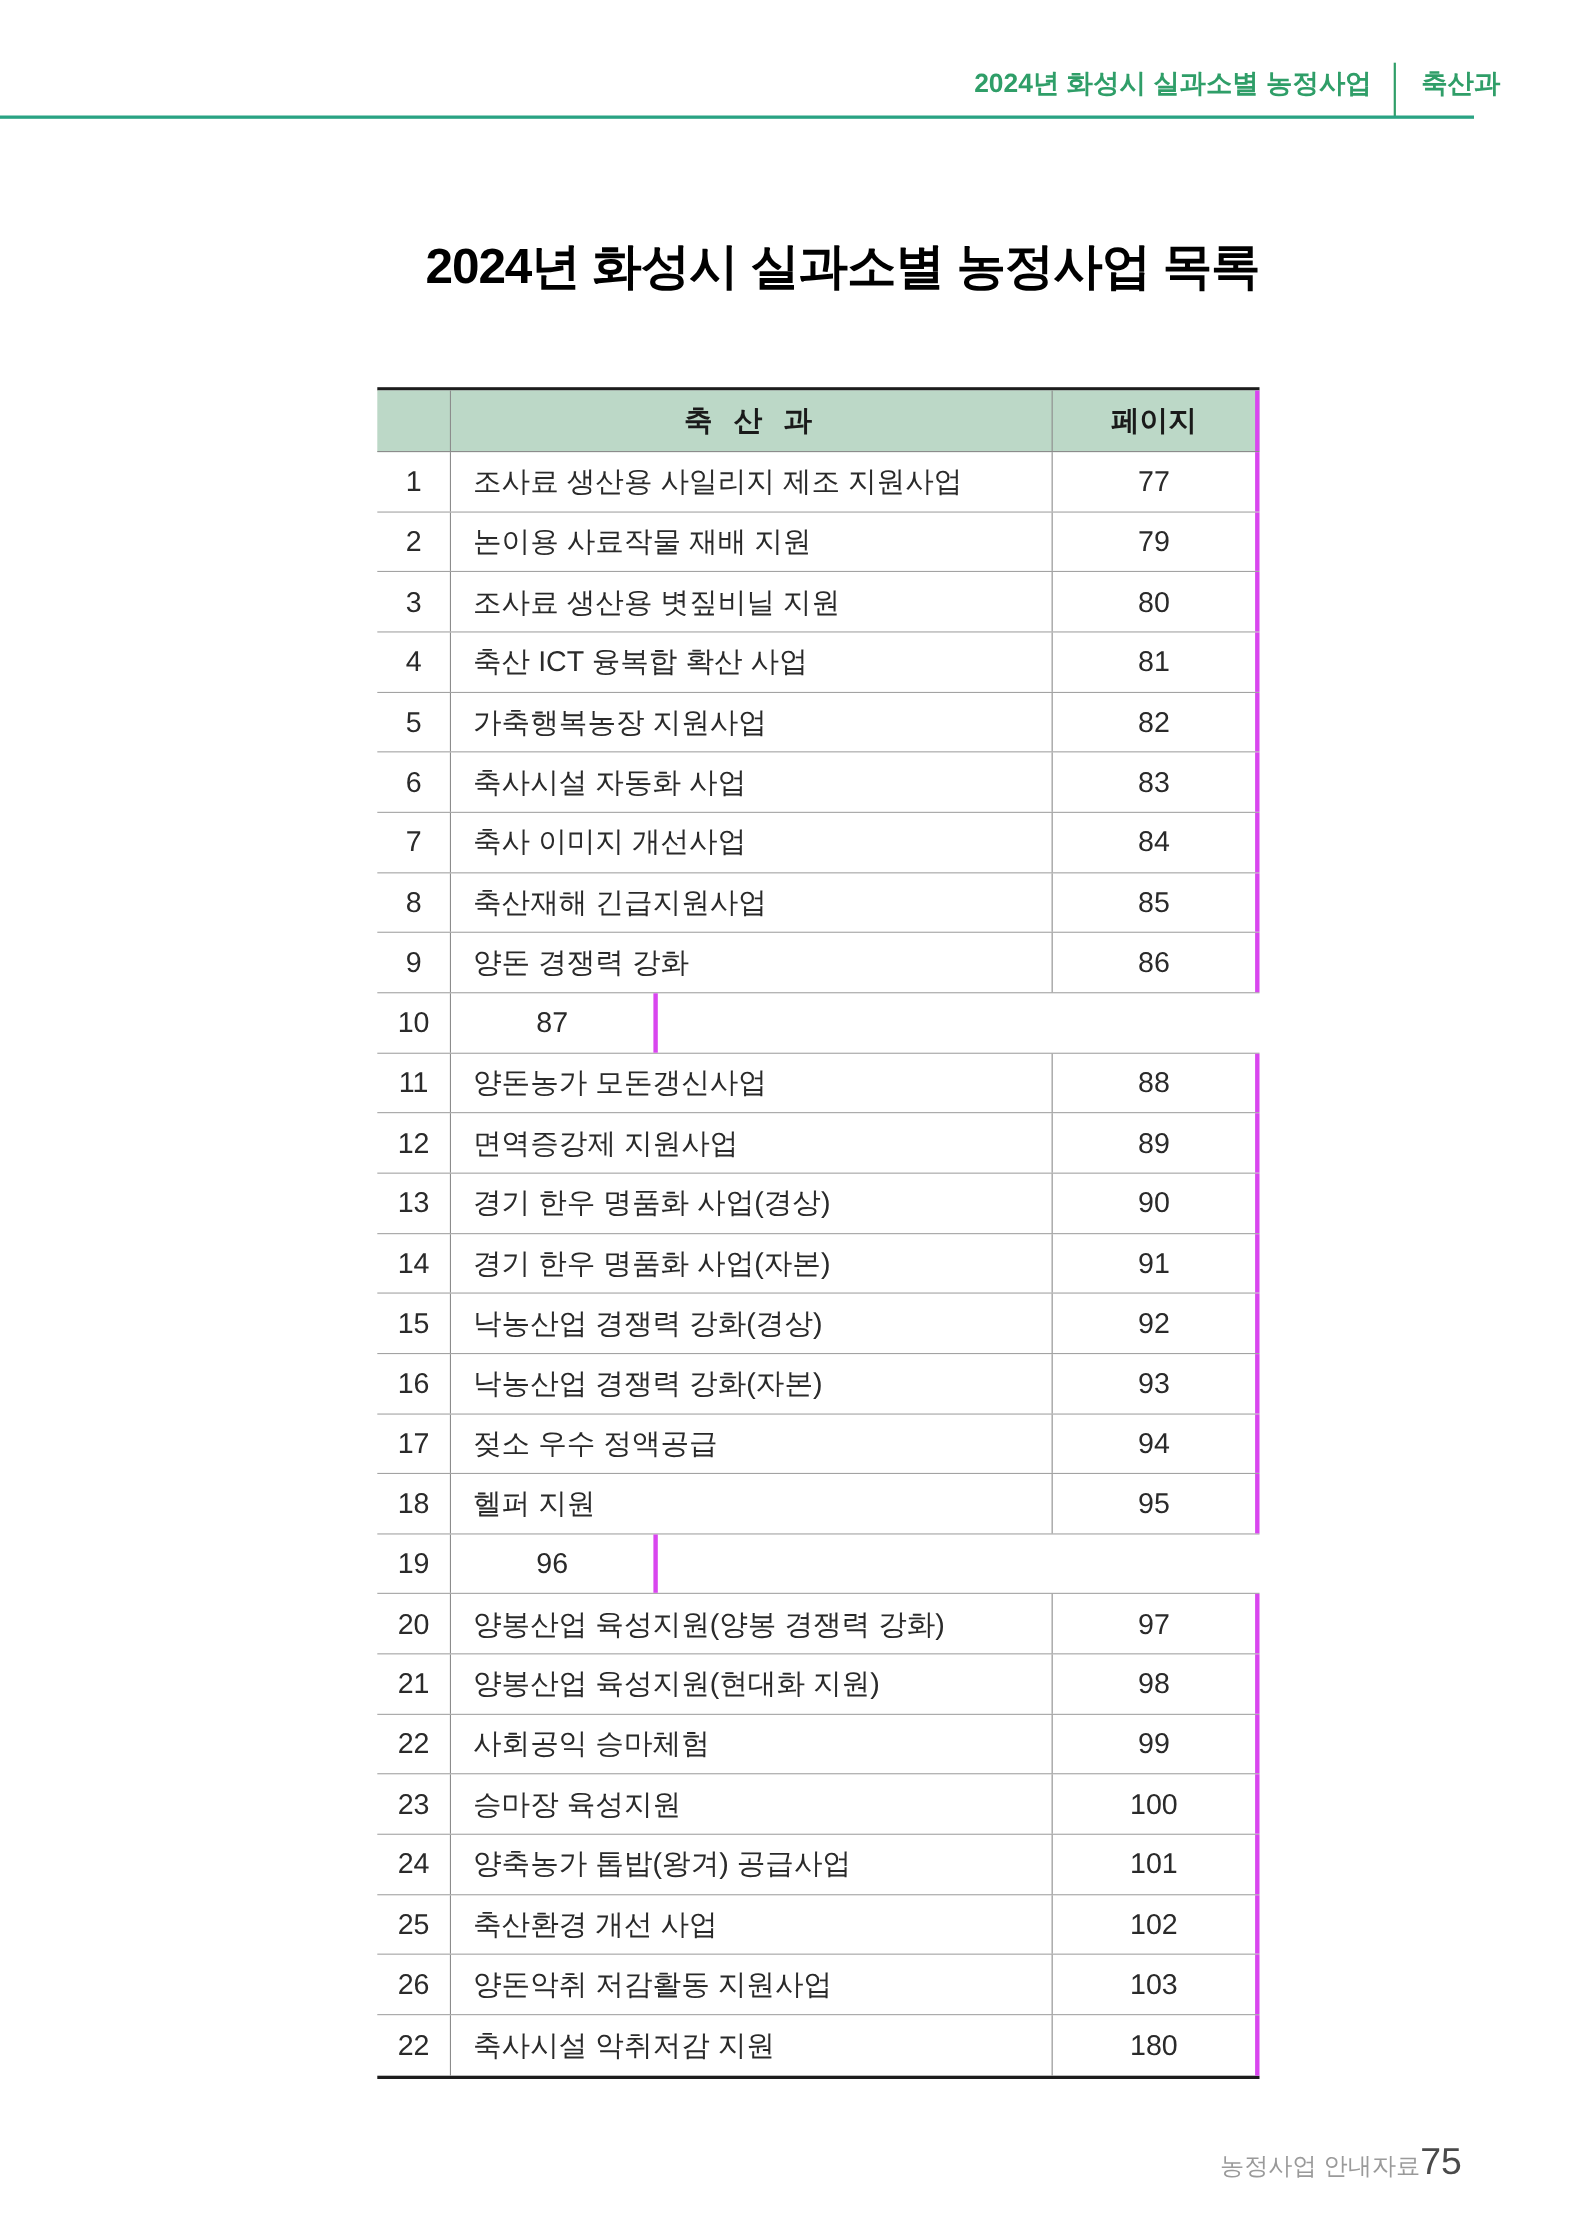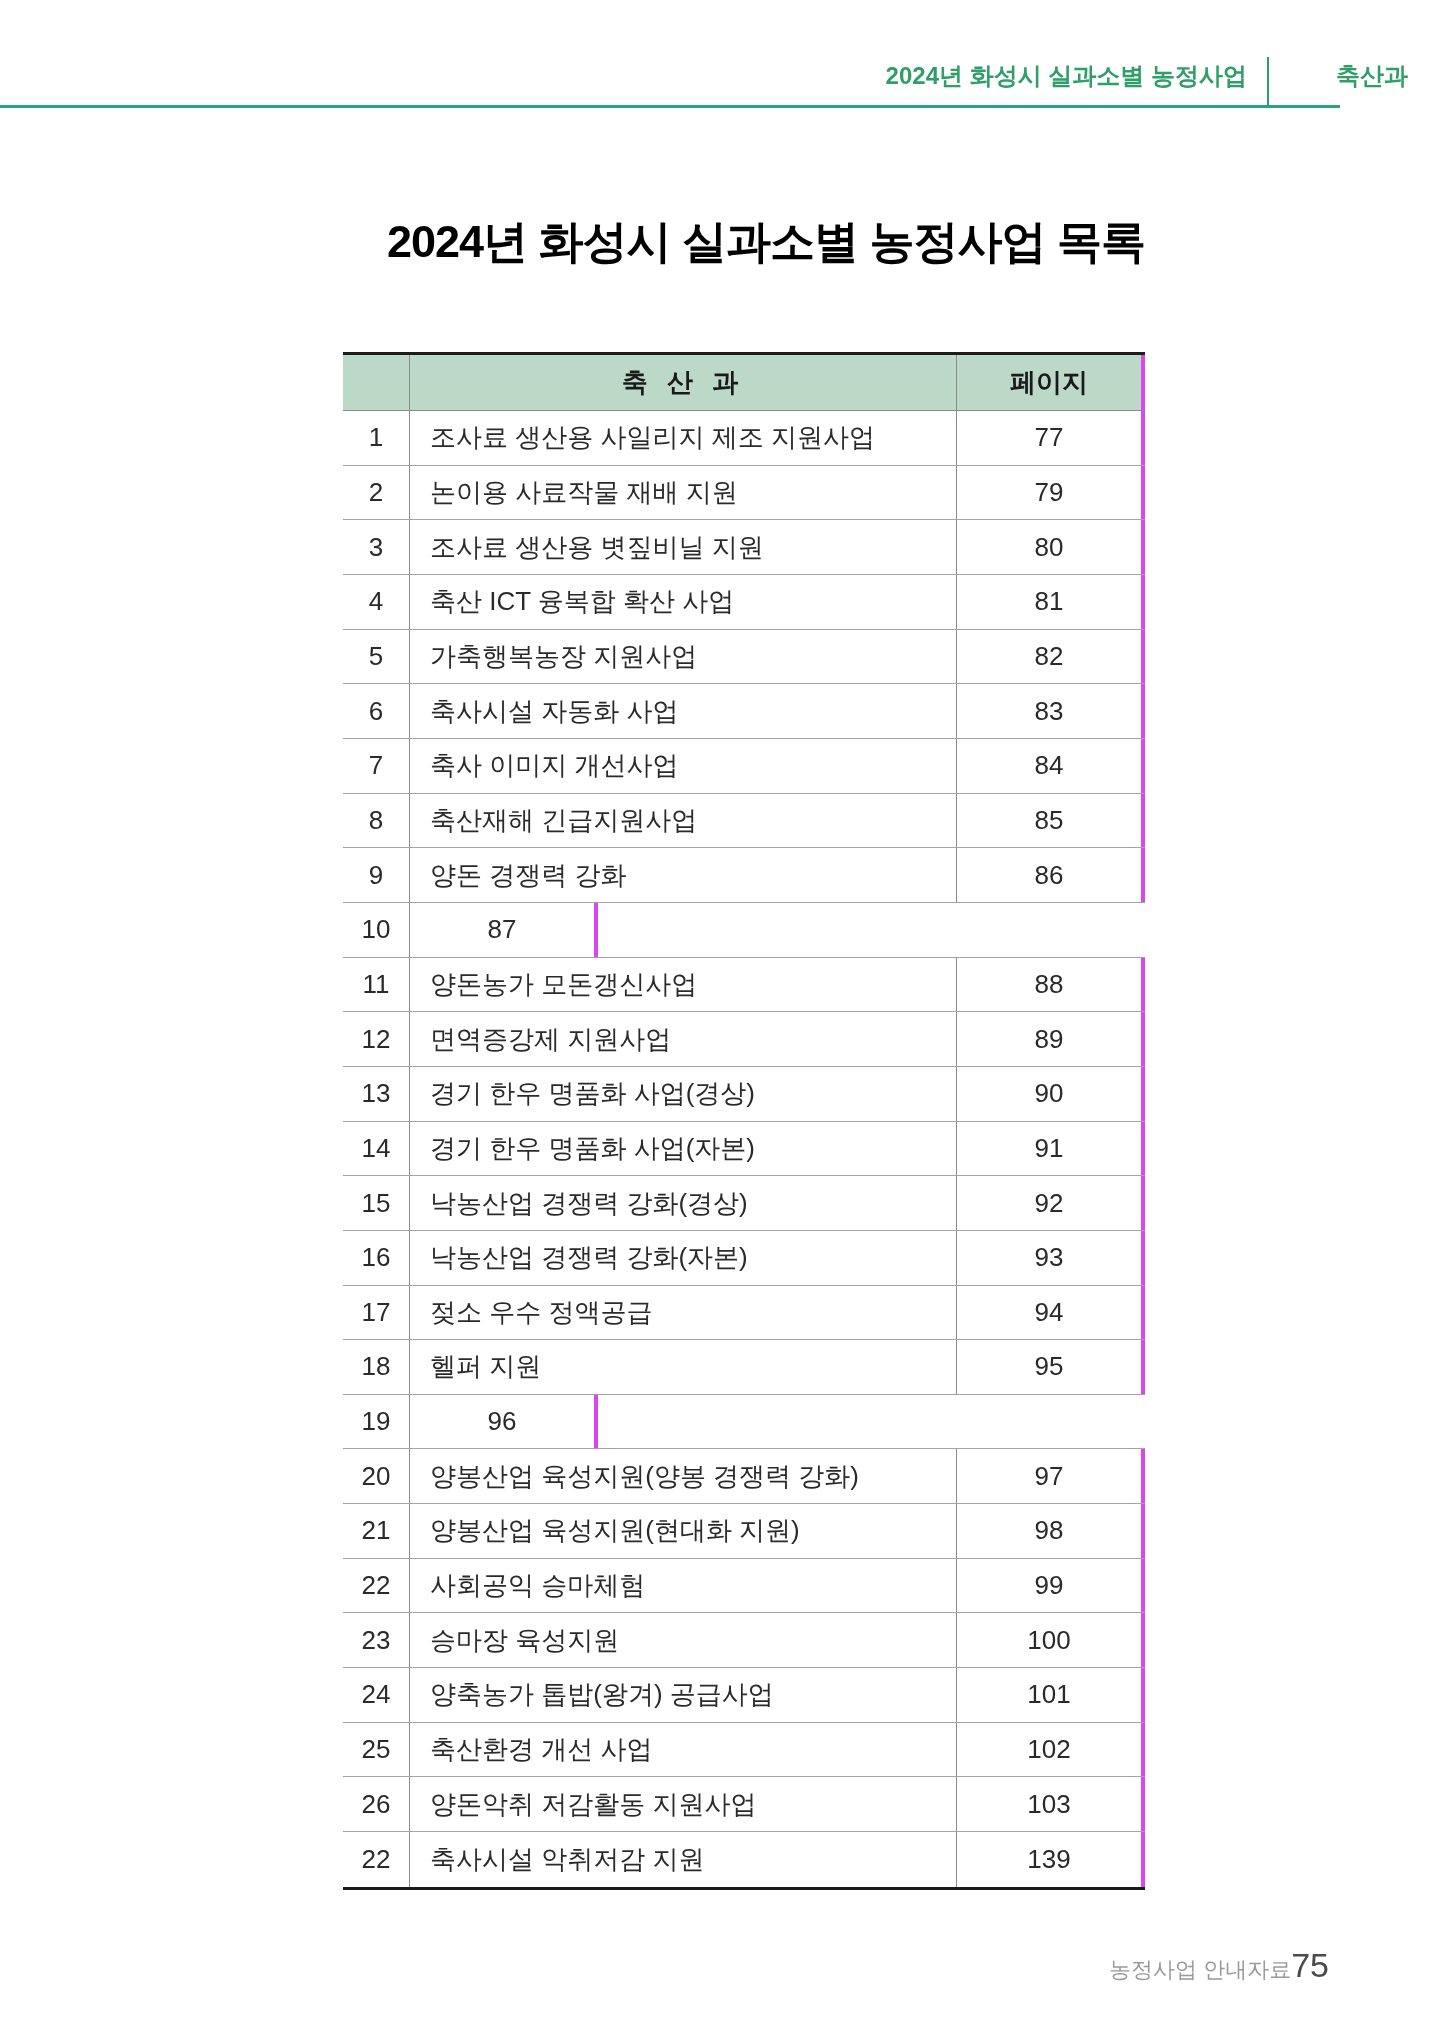--- a/index.html
+++ b/index.html
@@ -10,21 +10,21 @@
   }
   
   .running-header-title{
     position:absolute;top:60px;right:186px;
     font-size:24px;font-weight:bold;color:#2f9e68;white-space:nowrap;
   }
   .running-header-divider{
     position:absolute;top:57px;left:1267px;width:2px;height:50px;background:#2f9e68;
   }
   .running-header-section{
-    position:absolute;top:60px;left:1336px;
+    position:absolute;top:60px;left:1292px;
     font-size:24px;font-weight:bold;color:#2f9e68;white-space:nowrap;
   }
   .header-rule{
     position:absolute;top:105px;left:0;width:1340px;height:3px;background:#2aa383;
   }
   
   .page-title{
     position:absolute;top:212px;left:343px;width:802px;
     margin:0;text-align:right;
     font-size:45px;font-weight:bold;color:#000000;letter-spacing:-1px;white-space:nowrap;
@@ -234,21 +234,21 @@
 
   <div class="trow">
     <div class="cell no">26</div>
     <div class="cell name">양돈악취 저감활동 지원사업</div>
     <div class="cell page">103</div>
   </div>
 
   <div class="trow">
     <div class="cell no">22</div>
     <div class="cell name">축사시설 악취저감 지원</div>
-    <div class="cell page">139</div>
+    <div class="cell page">180</div>
   </div>
 </div>
 </div>
 
 <div class="page-footer">
   <span class="footer-label">농정사업 안내자료</span>
   <span class="footer-pageno">75</span>
 </div>
 
 </body></html>

